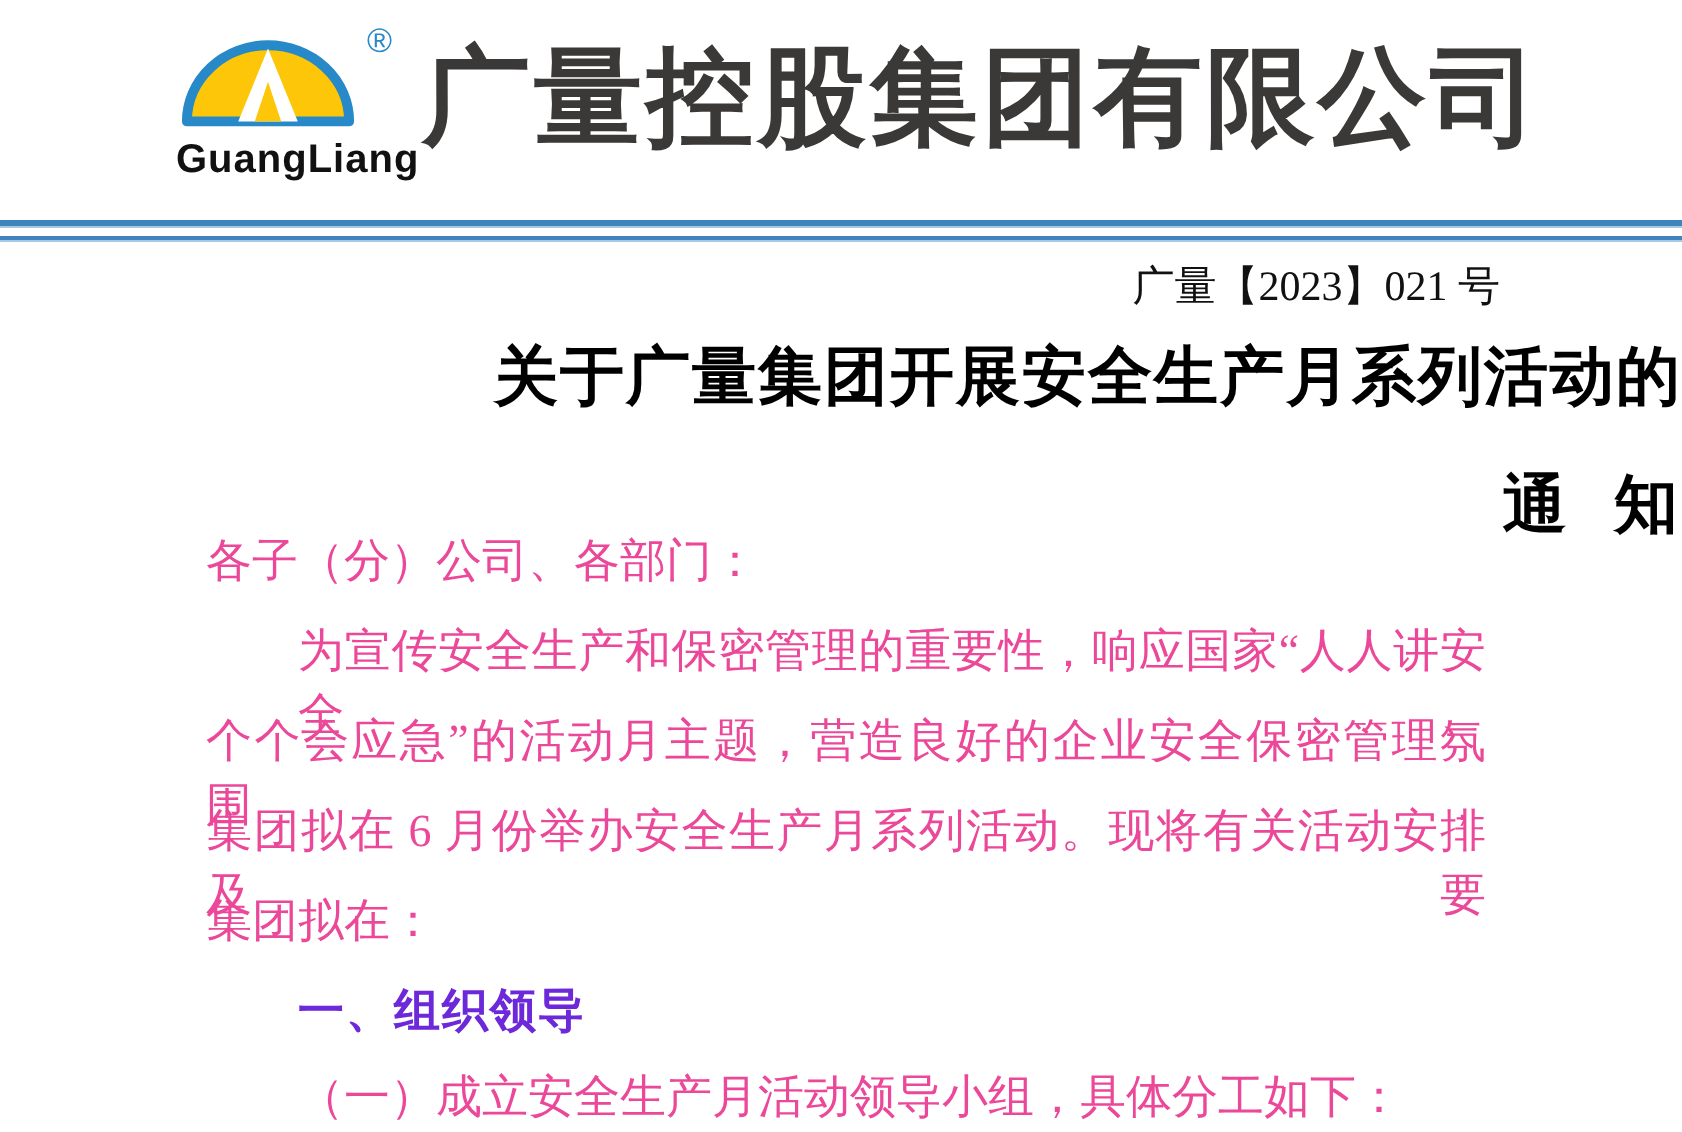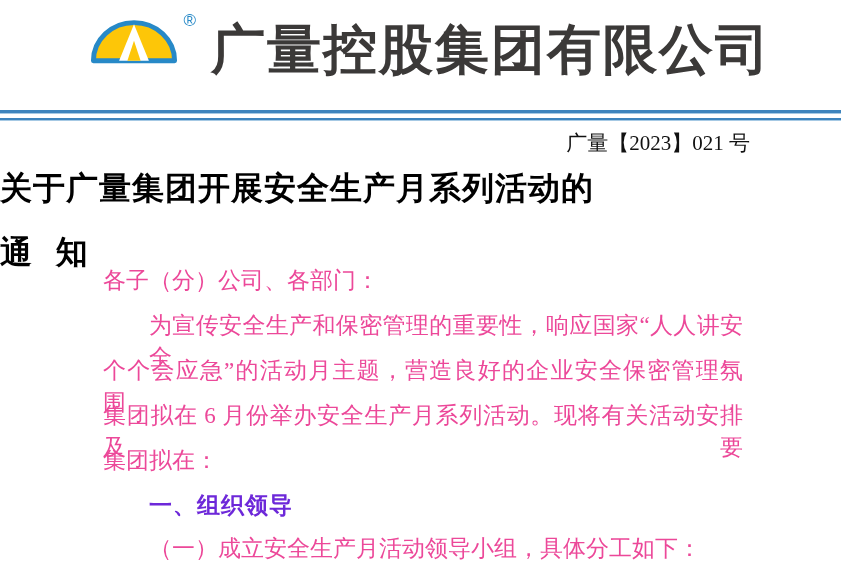--- a/index.html
+++ b/index.html
@@ -47,21 +47,21 @@
   .divider .d4 { height: 1px; background: #A6C9E4; }
 
   
   .doc-number {
     position: absolute; top: 129px; right: 91px;
     font-size: 21px; color: #111111; white-space: pre;
   }
 
   
   .doc-title {
-    position: absolute; left: 0; top: 168px; width: 841px; text-align: left;
+    position: absolute; left: 0; top: 168px; width: 841px; text-align: right;
     font-family: "Liberation Sans", "DejaVu Sans", sans-serif;
     font-weight: 700; color: #000000;
   }
   .doc-title .t1 { font-size: 32px; line-height: 40px; letter-spacing: 1px; }
   .doc-title .t2 { font-size: 32px; line-height: 40px; margin-top: 24px; white-space: pre; letter-spacing: 2px; }
 
   
   .doc-body { position: absolute; left: 103px; top: 0; width: 640px; }
   .line {
     position: absolute; left: 0; width: 640px;
@@ -87,20 +87,21 @@
 <div class="page">
 
   <div class="letterhead">
     <div class="logo">
       <svg width="92" height="48" viewBox="0 0 110 58">
         <path d="M6,54 A49,46 0 0 1 104,54 L6,54 Z" fill="#FDC608" stroke="#2789C7" stroke-width="6" stroke-linejoin="round"></path>
         <polygon points="55,10 37,54 73,54" fill="#ffffff"></polygon>
         <polygon points="55,30 47,54 63,54" fill="#FDC608"></polygon>
       </svg>
       <span class="reg-mark">®</span>
+      <div class="logo-wordmark">GuangLiang</div>
     </div>
     <div class="company-name">广量控股集团有限公司</div>
   </div>
 
   <div class="divider">
     <div class="d1"></div>
     <div class="d2"></div>
     <div class="gap"></div>
     <div class="d3"></div>
     <div class="d4"></div>

